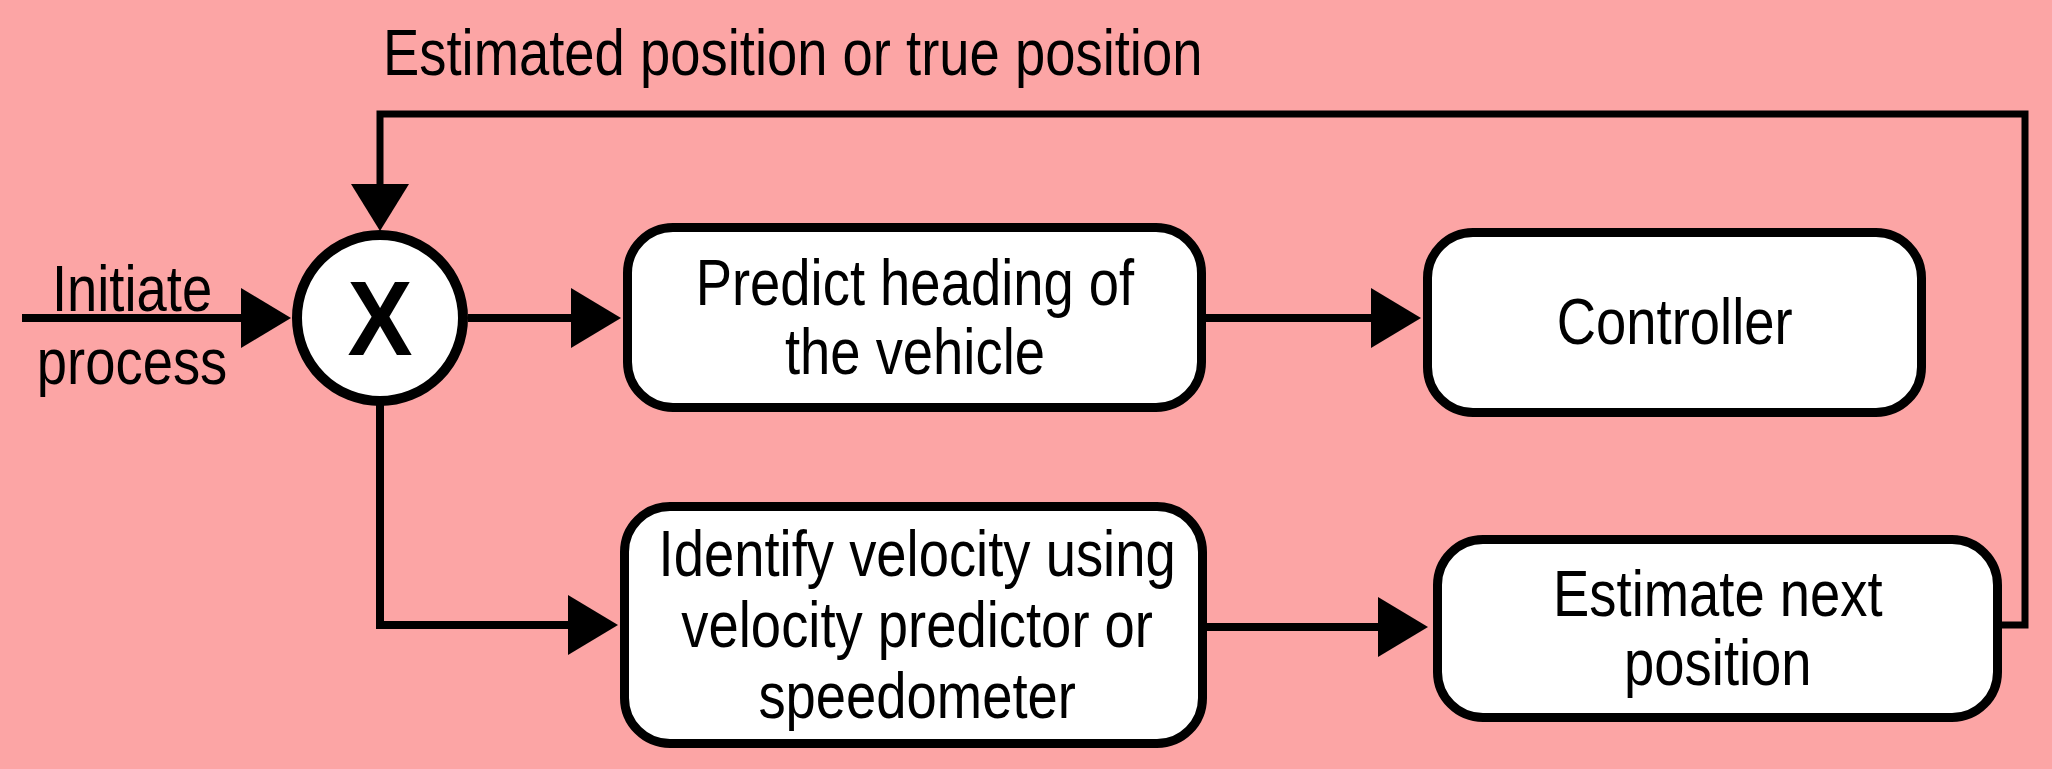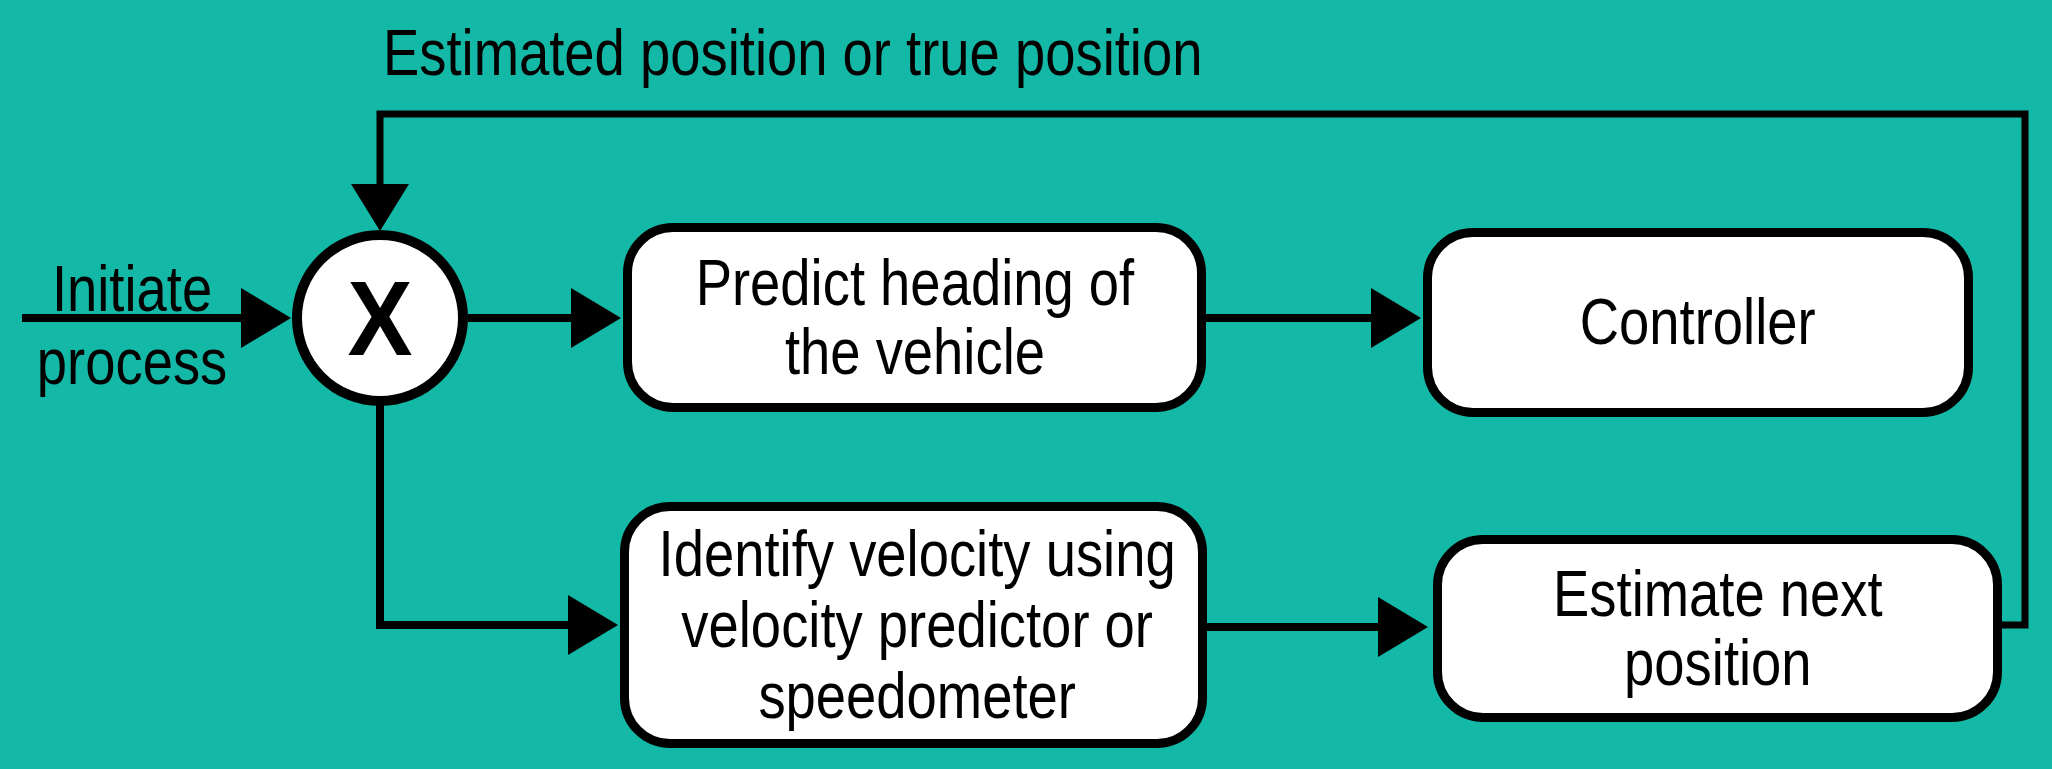--- a/index.html
+++ b/index.html
@@ -4,21 +4,21 @@
 <style>
   html, body {
     margin: 0;
     padding: 0;
     background: #ffffff;
   }
   .canvas {
     position: relative;
     width: 2052px;
     height: 769px;
-    background: #14b8a6;
+    background: #fca5a5;
     font-family: "Liberation Sans", sans-serif;
     color: #000000;
     overflow: hidden;
   }
   .canvas svg {
     position: absolute;
     left: 0;
     top: 0;
   }
   .label, .node {
@@ -53,21 +53,21 @@
     border-radius: 50px;
     background: #fff;
     display: flex;
     align-items: center;
     justify-content: center;
     text-align: center;
     font-size: 64px;
     line-height: 69px;
   }
   .node-predict   { left: 623px;  top: 223px; width: 583px; height: 189px; }
-  .node-controller{ left: 1423px; top: 228px; width: 550px; height: 189px; }
+  .node-controller{ left: 1423px; top: 228px; width: 503px; height: 189px; }
   .node-identify  { left: 620px;  top: 502px; width: 587px; height: 246px; line-height: 71px; padding-left: 8px; }
   .node-estimate  { left: 1433px; top: 535px; width: 569px; height: 187px; }
   .line-block { display: block; }
   .x-mark {
     position: absolute;
     left: 305px;
     top: 258px;
     width: 150px;
     height: 120px;
     display: flex;

